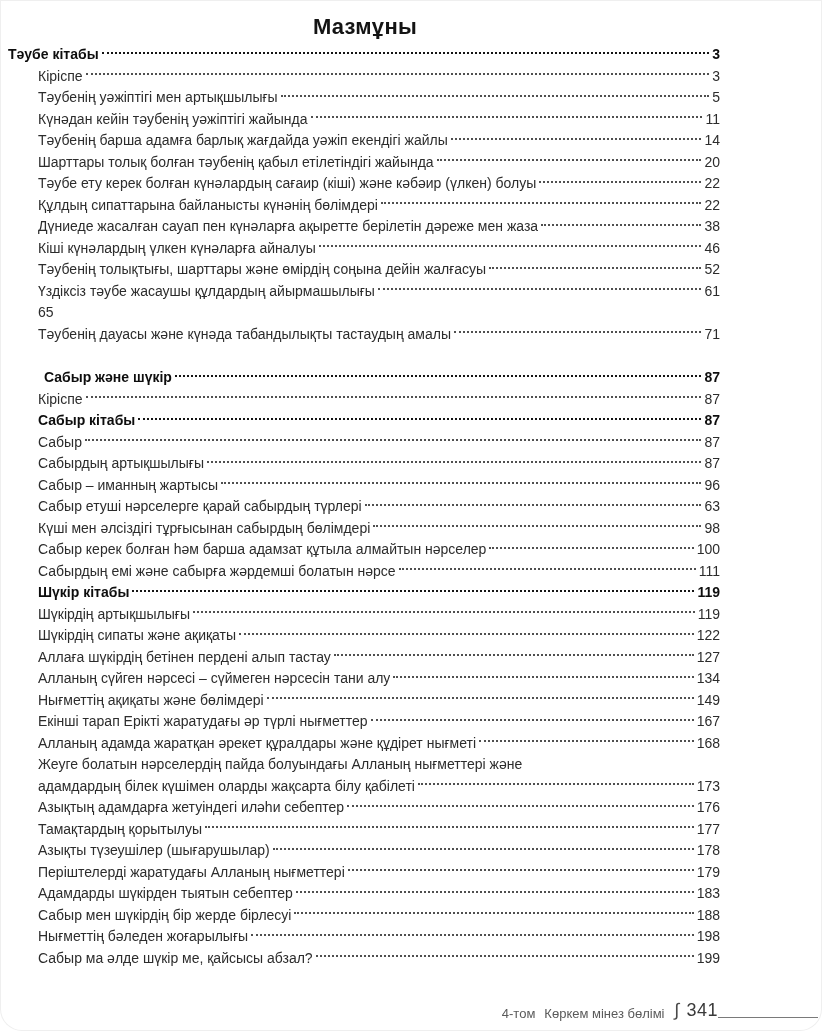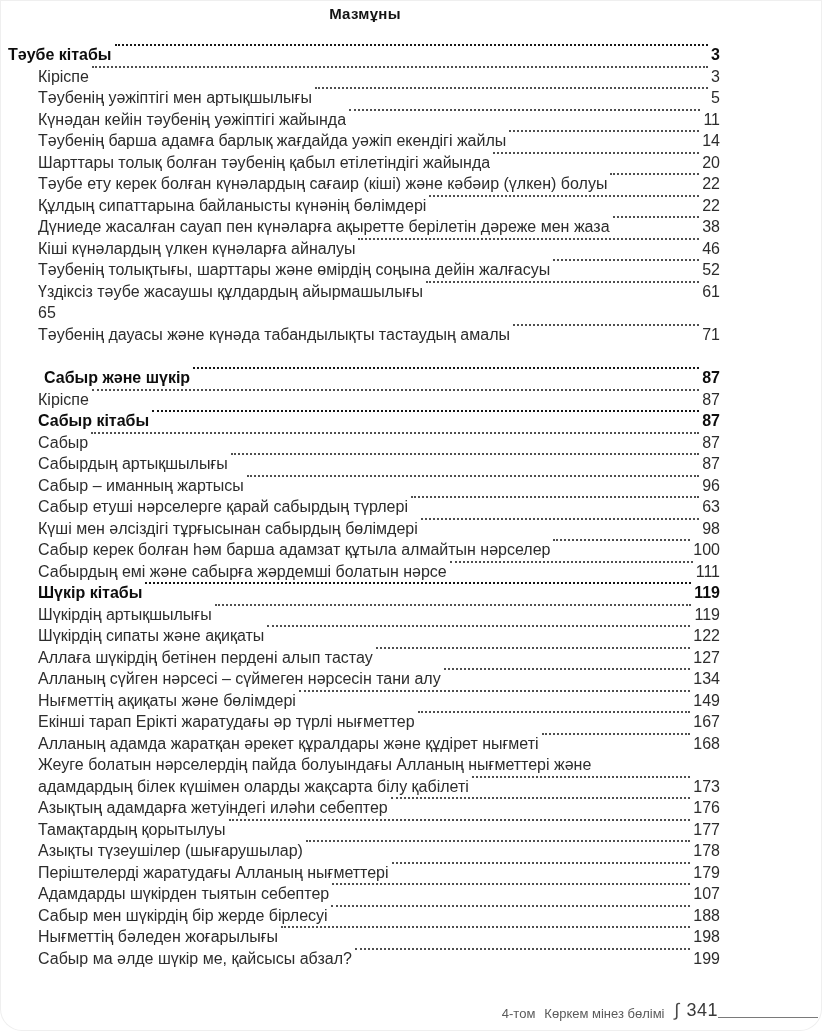--- a/index.html
+++ b/index.html
@@ -14,39 +14,39 @@
     background: #ffffff;
     font-family: "Liberation Sans", "DejaVu Sans", sans-serif;
     color: #2c2c2c;
     overflow: hidden;
     box-shadow: inset 0 0 0 1px #efefef;
     border-radius: 0 0 22px 22px;
     box-sizing: border-box;
   }
   .title {
     margin: 0;
-    padding-top: 5px;
+    padding-top: 14px;
     width: 730px;
     text-align: center;
-    font-size: 15px;
+    font-size: 22px;
     font-weight: bold;
     color: #141414;
     letter-spacing: 0.3px;
   }
   .toc {
     position: absolute;
     top: 44px;
     left: 8px;
     width: 712px;
   }
   .row {
     display: flex;
-    align-items: flex-start;
+    align-items: center;
     height: 21.5px;
-    font-size: 16px;
+    font-size: 14px;
     line-height: 21.5px;
   }
   .row .label {
     white-space: nowrap;
     overflow: hidden;
     flex: 0 1 auto;
   }
   .row .leader {
     flex: 1 1 auto;
     min-width: 0;
@@ -286,21 +286,21 @@
         <span class="page-num">178</span>
       </div>
       <div class="row level-1">
         <span class="label">Періштелерді жаратудағы Алланың нығметтері</span>
         <span class="leader"></span>
         <span class="page-num">179</span>
       </div>
       <div class="row level-1">
         <span class="label">Адамдарды шүкірден тыятын себептер</span>
         <span class="leader"></span>
-        <span class="page-num">107</span>
+        <span class="page-num">183</span>
       </div>
       <div class="row level-1">
         <span class="label">Сабыр мен шүкірдің бір жерде бірлесуі</span>
         <span class="leader"></span>
         <span class="page-num">188</span>
       </div>
       <div class="row level-1">
         <span class="label">Нығметтің бәледен жоғарылығы</span>
         <span class="leader"></span>
         <span class="page-num">198</span>

